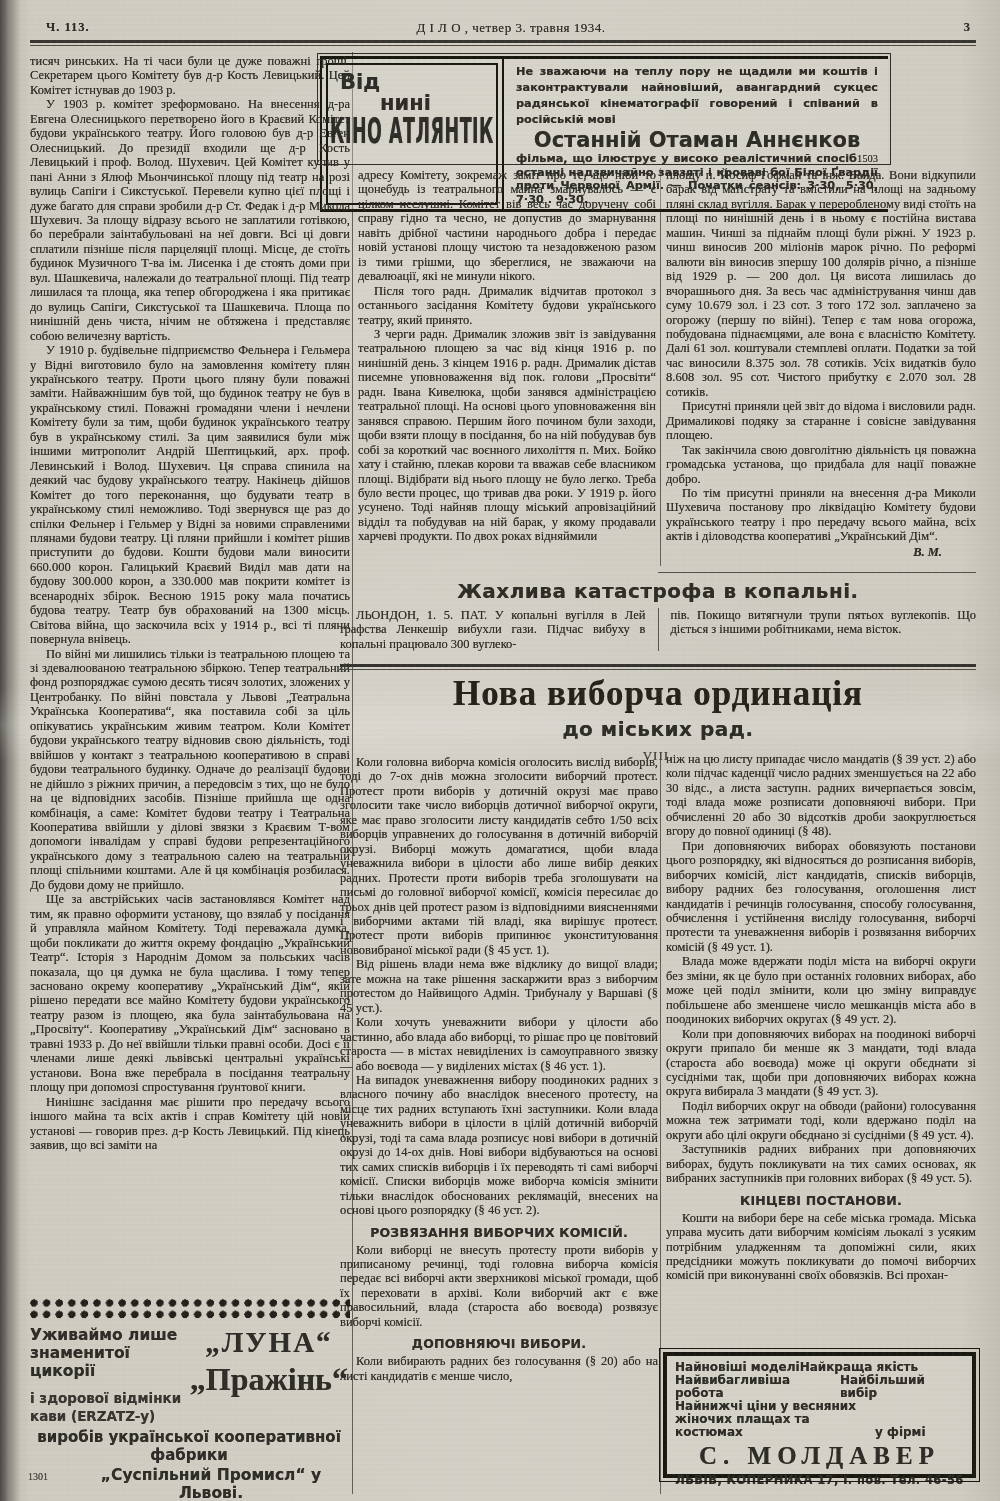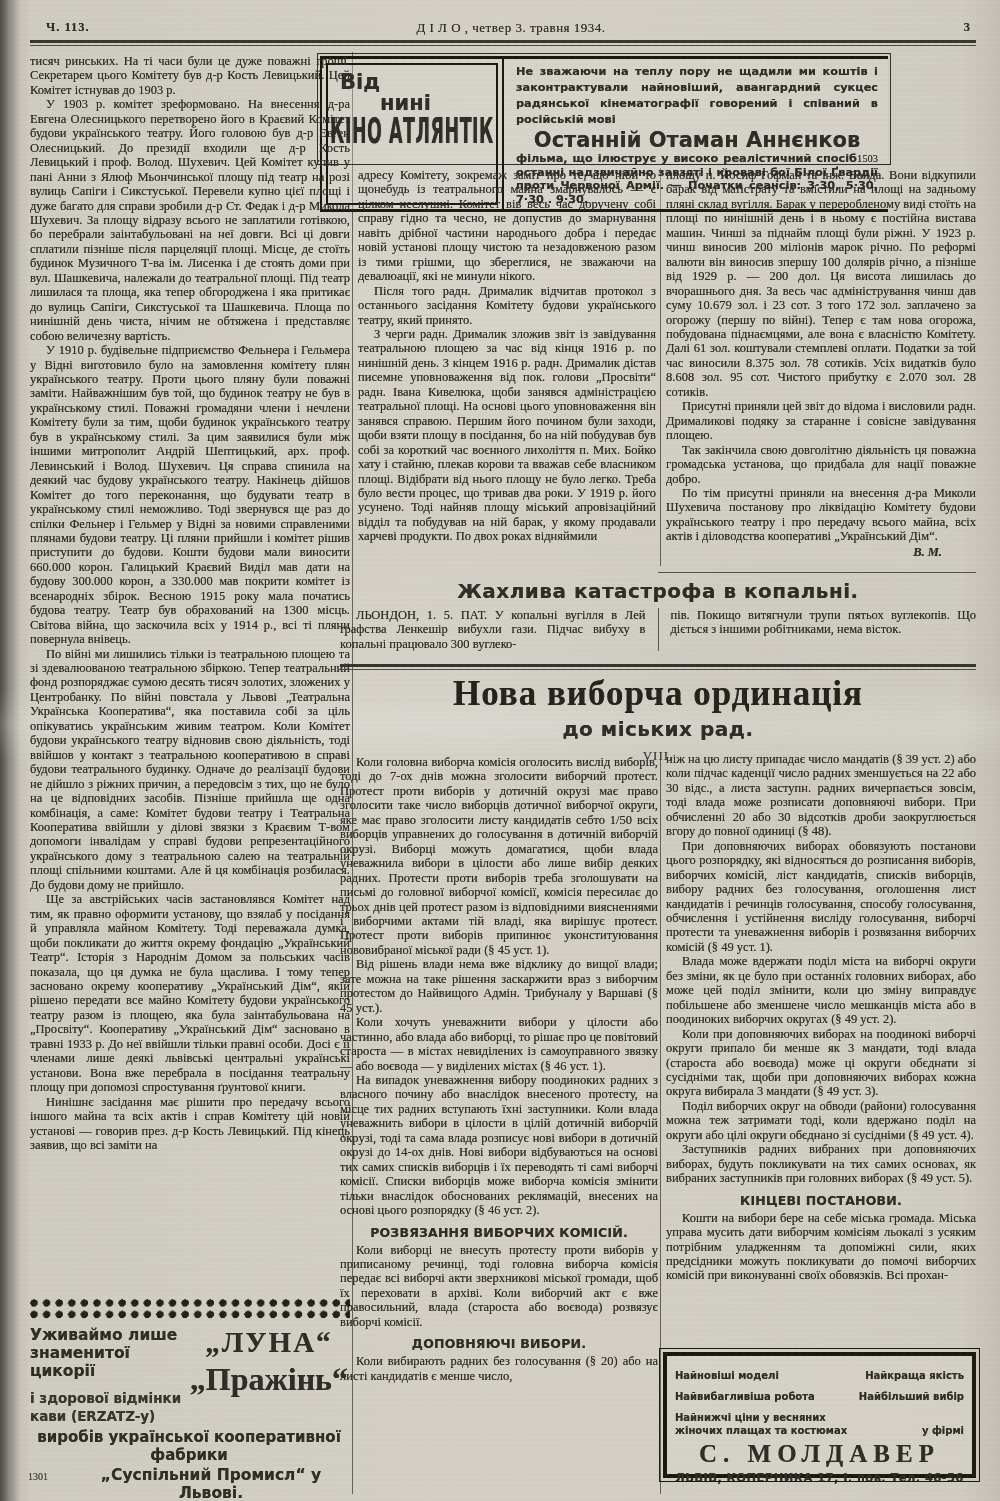--- a/index.html
+++ b/index.html
@@ -86,21 +86,21 @@
   .luna .wide{font:bold 15px "DejaVu Sans",sans-serif;text-align:center;margin-top:4px;}
   .luna .last{display:flex;align-items:baseline;margin:2px 0 6px;}
   .luna .num{font-size:10px;color:#45423b;width:44px;}
   .luna .soc{flex:1;text-align:center;font:bold 15.5px "DejaVu Sans",sans-serif;}
 
   
   .mold{position:absolute;left:663px;top:1352px;width:313px;height:126px;
     border:4px solid #17160f;outline:1px solid #17160f;outline-offset:3px;
     background:rgba(222,218,208,.3);padding:5px 8px 4px;box-sizing:border-box;
     font-family:"DejaVu Sans",sans-serif;}
-  .mold .row{display:flex;justify-content:space-between;font-weight:bold;font-size:10px;line-height:13px;margin-top:8px;}
+  .mold .row{display:flex;font-weight:bold;font-size:12px;line-height:13px;}
   .mold .r3 span:first-child{width:200px;}
   .mold .r3 span:last-child{align-self:flex-end;}
   .mold .name{font:bold 25px "Liberation Serif",serif;text-align:center;letter-spacing:6px;margin-top:3px;}
   .mold .addr{font-weight:bold;font-size:11.5px;text-align:center;margin-top:3px;letter-spacing:.4px;}
 
   .band{position:absolute;left:0;top:688px;width:100%;height:74px;pointer-events:none;
     background:linear-gradient(180deg,transparent,rgba(255,255,255,.15),transparent);}
 </style>
 </head>
 <body>

